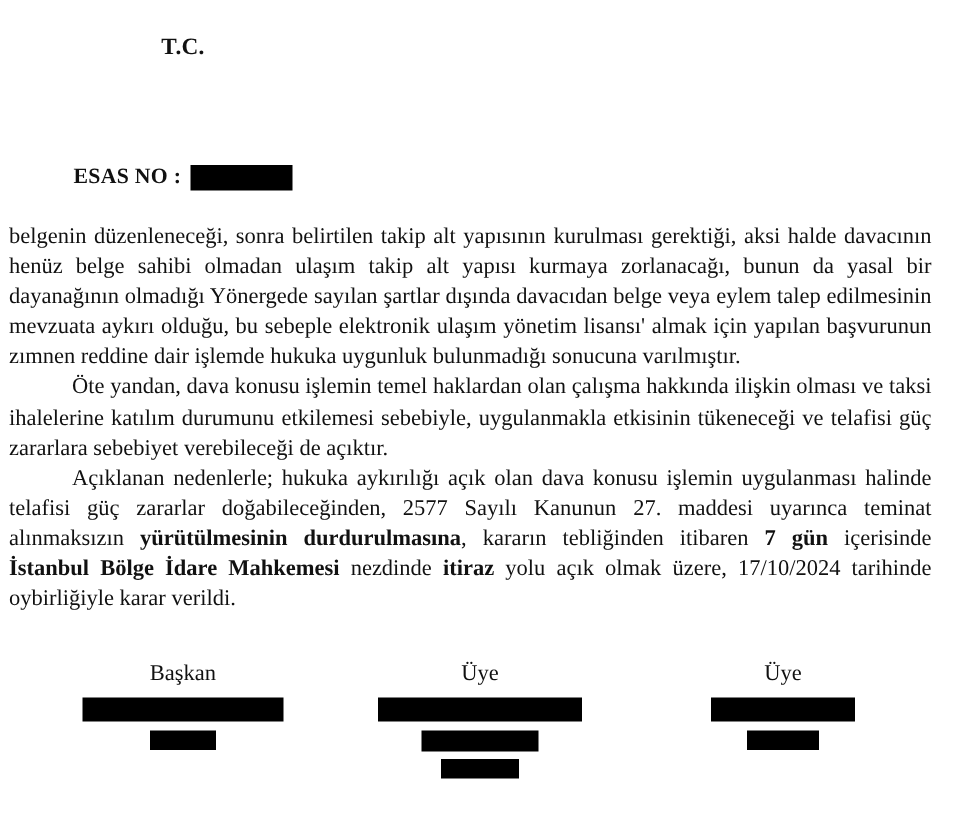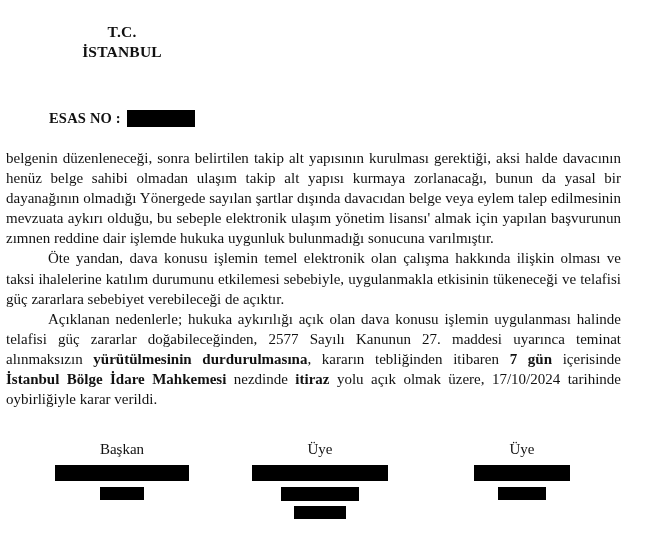--- a/index.html
+++ b/index.html
@@ -141,31 +141,30 @@
   .c3 .bar1 { width: 96px; }
   .c3 .bar2 { width: 48px; }
 </style>
 </head>
 <body>
 
 <div class="page">
 
   <div class="court-header">
     <span class="hline">T.C.</span>
-    <span class="hline">İSTANBUL</span>
   </div>
 
   <div class="case-row">
     <span class="case-label">ESAS NO :</span>
     <span class="redaction case-redaction"></span>
   </div>
 
   <div class="body-text">
     <p>belgenin düzenleneceği, sonra belirtilen takip alt yapısının kurulması gerektiği, aksi halde davacının henüz belge sahibi olmadan ulaşım takip alt yapısı kurmaya zorlanacağı, bunun da yasal bir dayanağının olmadığı Yönergede sayılan şartlar dışında davacıdan belge veya eylem talep edilmesinin mevzuata aykırı olduğu, bu sebeple elektronik ulaşım yönetim lisansı' almak için yapılan başvurunun zımnen reddine dair işlemde hukuka uygunluk bulunmadığı sonucuna varılmıştır.</p>
-    <p class="indent">Öte yandan, dava konusu işlemin temel elektronik olan çalışma hakkında ilişkin olması ve taksi ihalelerine katılım durumunu etkilemesi sebebiyle, uygulanmakla etkisinin tükeneceği ve telafisi güç zararlara sebebiyet verebileceği de açıktır.</p>
+    <p class="indent">Öte yandan, dava konusu işlemin temel haklardan olan çalışma hakkında ilişkin olması ve taksi ihalelerine katılım durumunu etkilemesi sebebiyle, uygulanmakla etkisinin tükeneceği ve telafisi güç zararlara sebebiyet verebileceği de açıktır.</p>
     <p class="indent">Açıklanan nedenlerle; hukuka aykırılığı açık olan dava konusu işlemin uygulanması halinde telafisi güç zararlar doğabileceğinden, 2577 Sayılı Kanunun 27. maddesi uyarınca teminat alınmaksızın <b>yürütülmesinin durdurulmasına</b>, kararın tebliğinden itibaren <b>7 gün</b> içerisinde <b>İstanbul Bölge İdare Mahkemesi</b> nezdinde <b>itiraz</b> yolu açık olmak üzere, 17/10/2024 tarihinde oybirliğiyle karar verildi.</p>
   </div>
 
   <div class="sig-block">
 
     <div class="sig-col sig-col-1 c1">
       <div class="sig-title">Başkan</div>
       <div class="sig-bars">
         <span class="sig-bar b-wide bar1"></span>
         <span class="sig-bar b-small bar2"></span>

